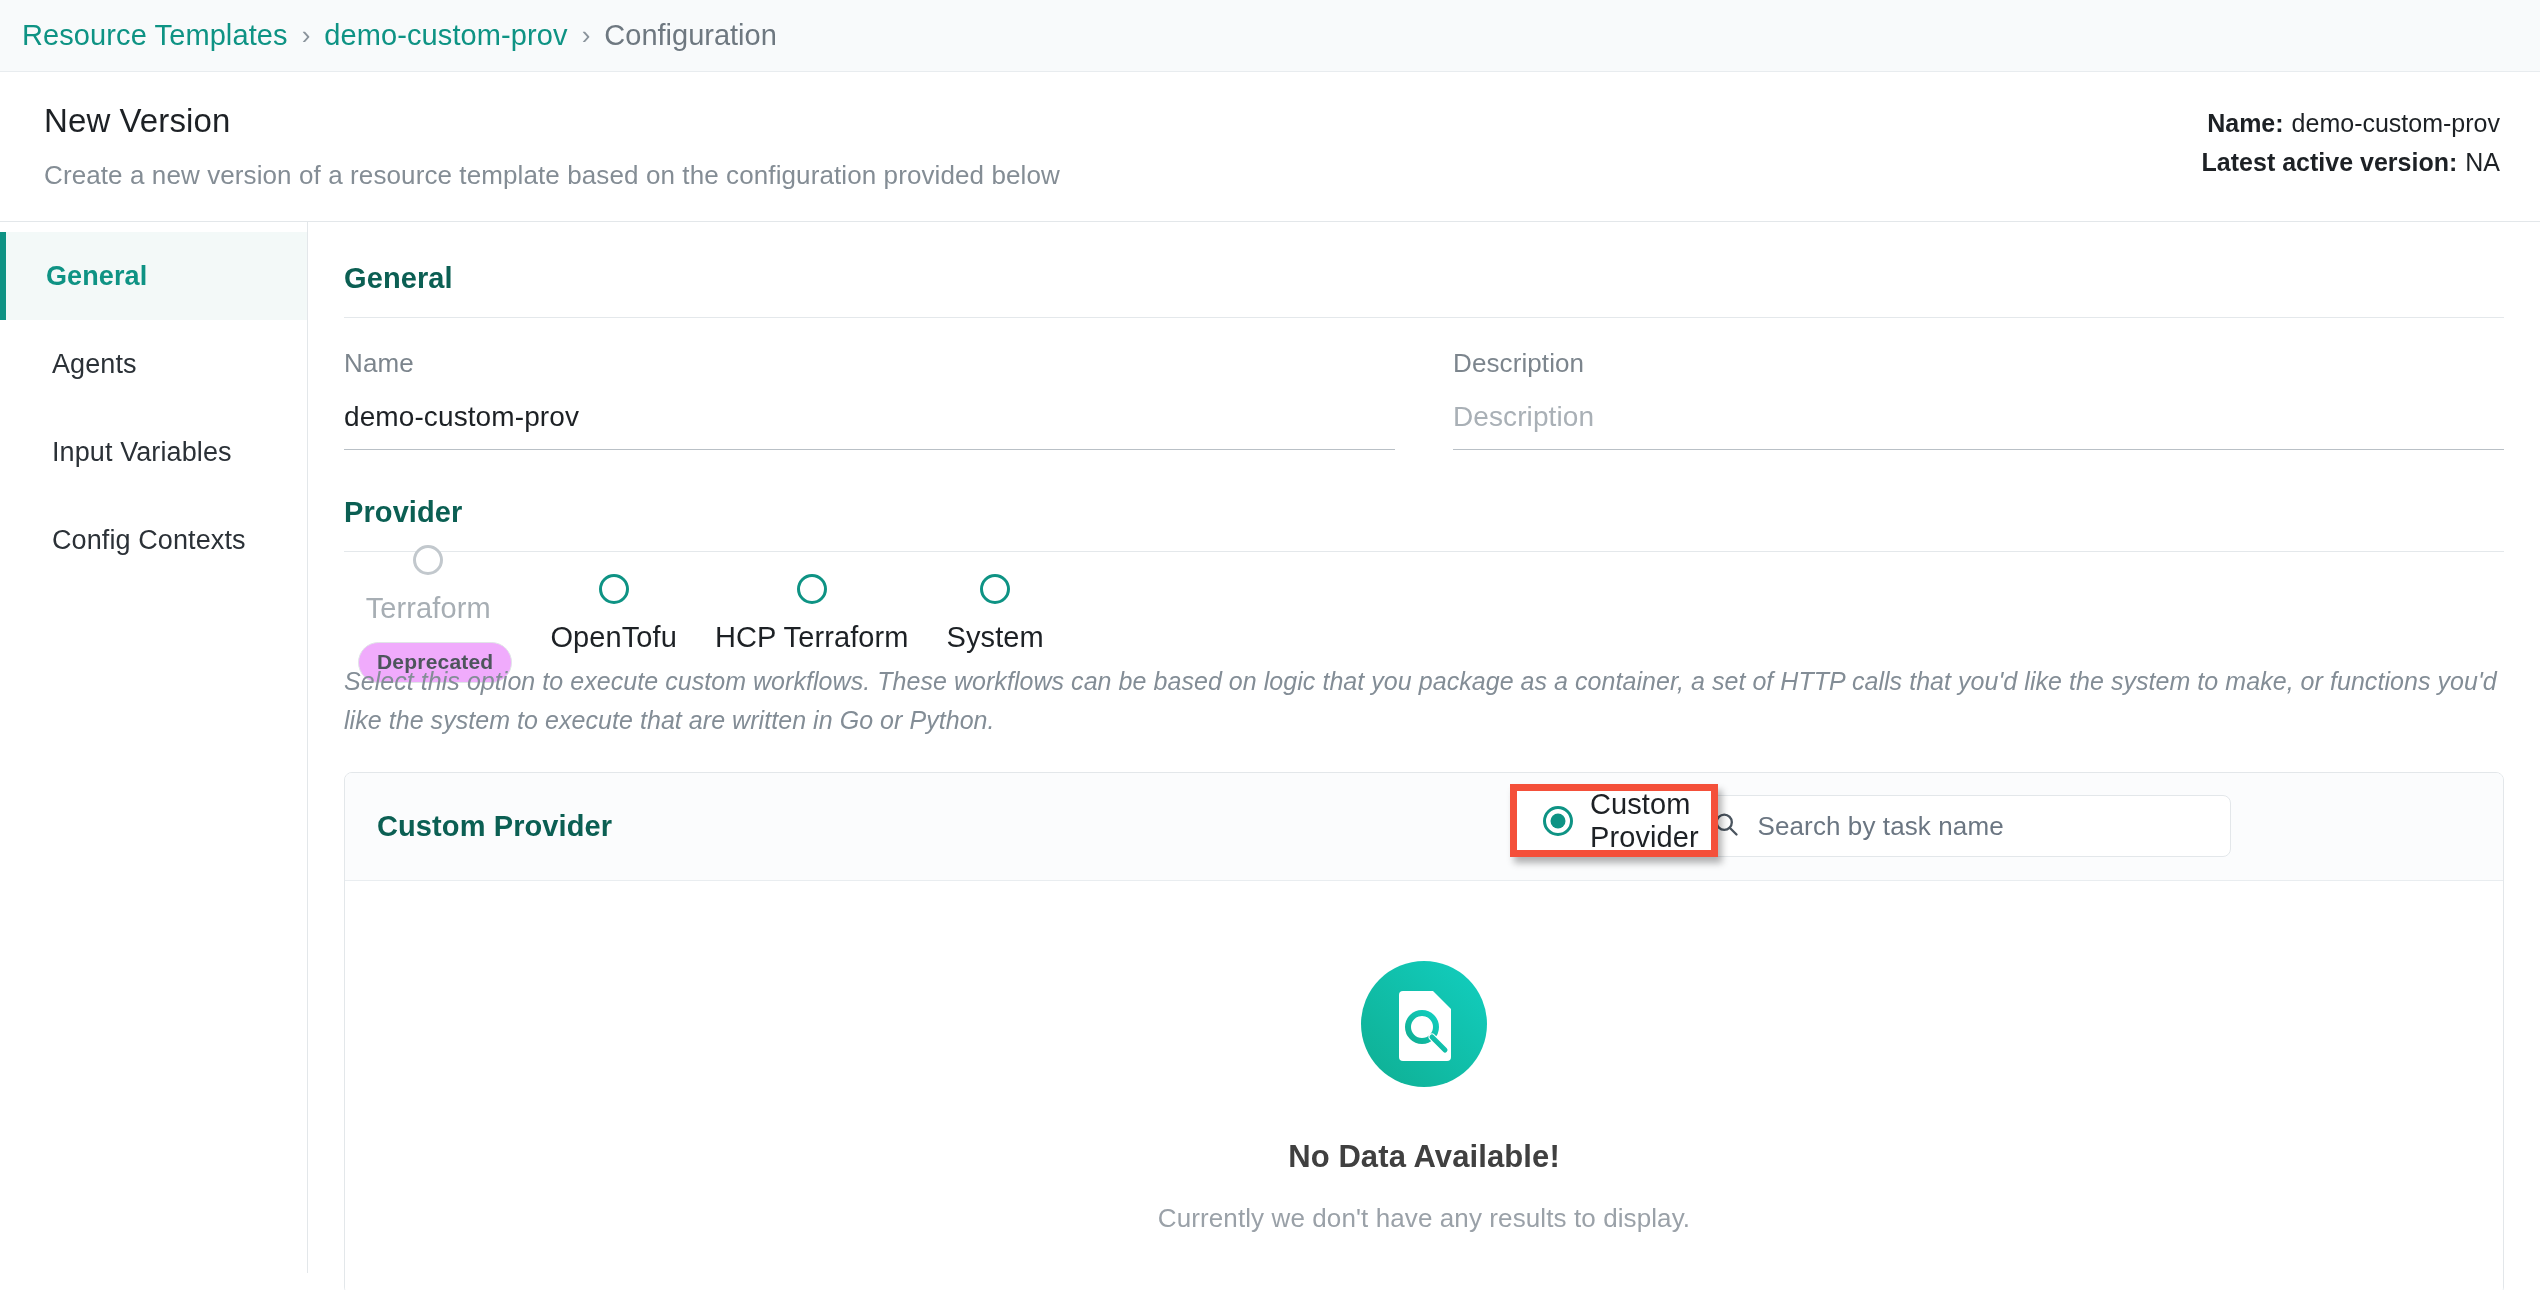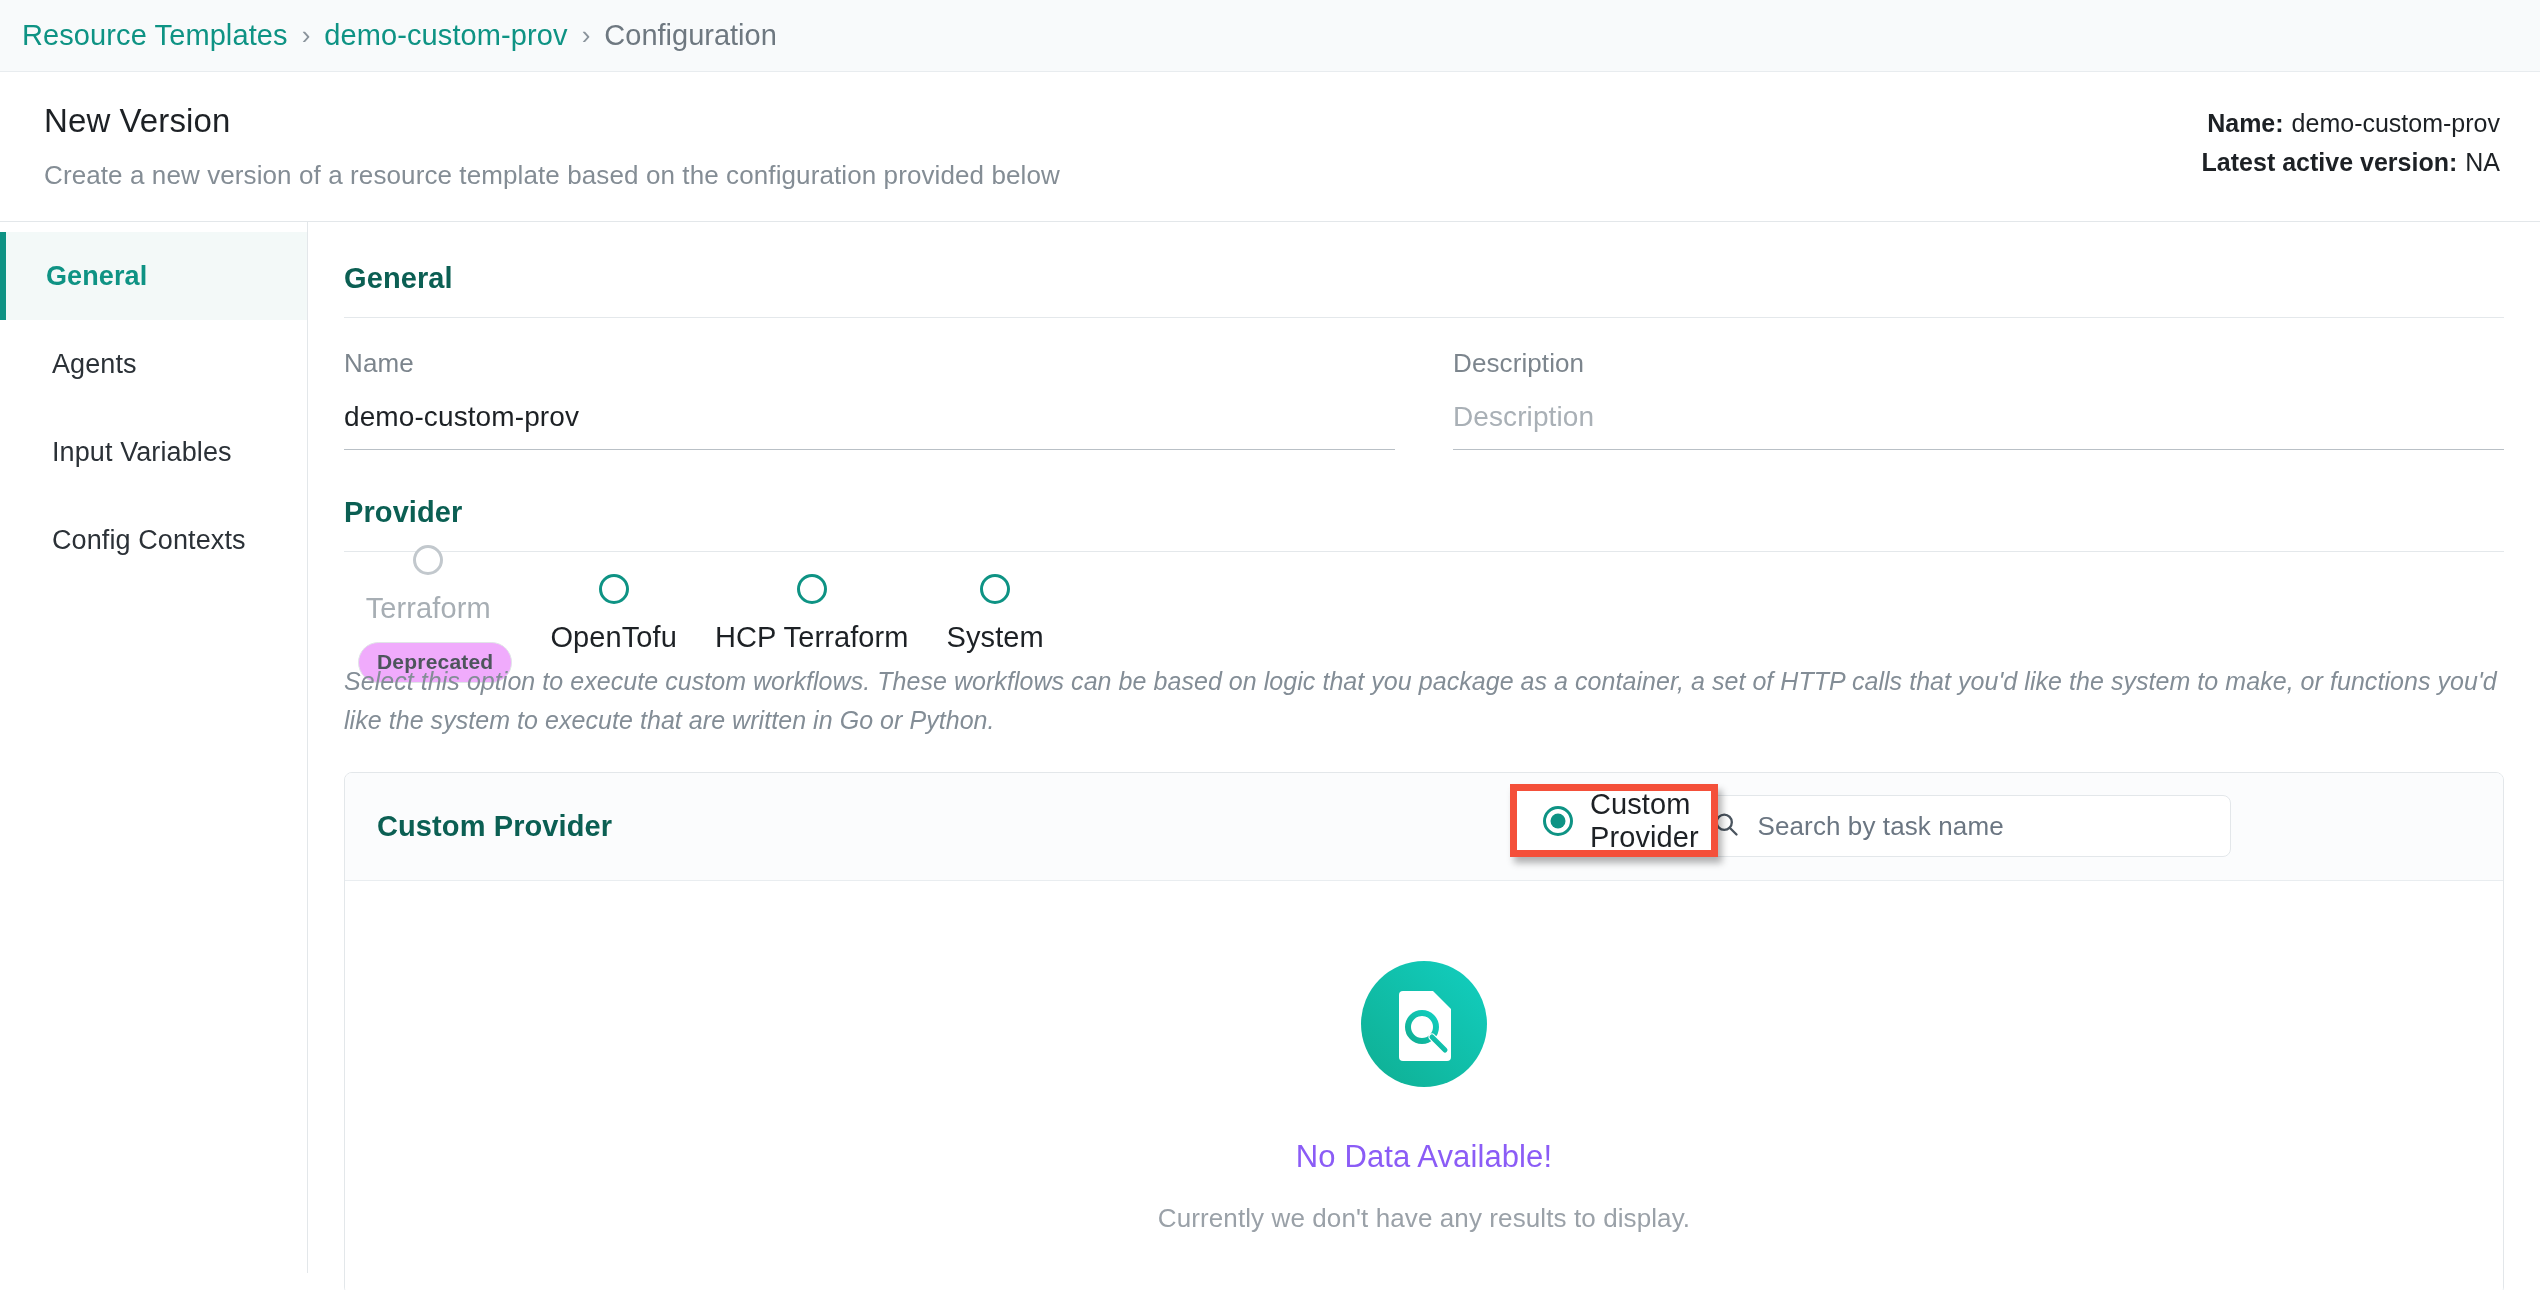--- a/index.html
+++ b/index.html
@@ -284,22 +284,22 @@
     padding: 70px 0 60px;
     display: flex;
     flex-direction: column;
     align-items: center;
     background: #fff;
   }
   .empty-icon { width: 146px; height: 146px; }
   .empty-title {
     margin-top: 42px;
     font-size: 31px;
-    font-weight: 400;
-    color: #8b5cf6;
+    font-weight: 700;
+    color: #404040;
     letter-spacing: .1px;
   }
   .empty-sub {
     margin-top: 28px;
     font-size: 26px;
     color: #9aa1a8;
     letter-spacing: .1px;
   }
 </style>
 </head>

